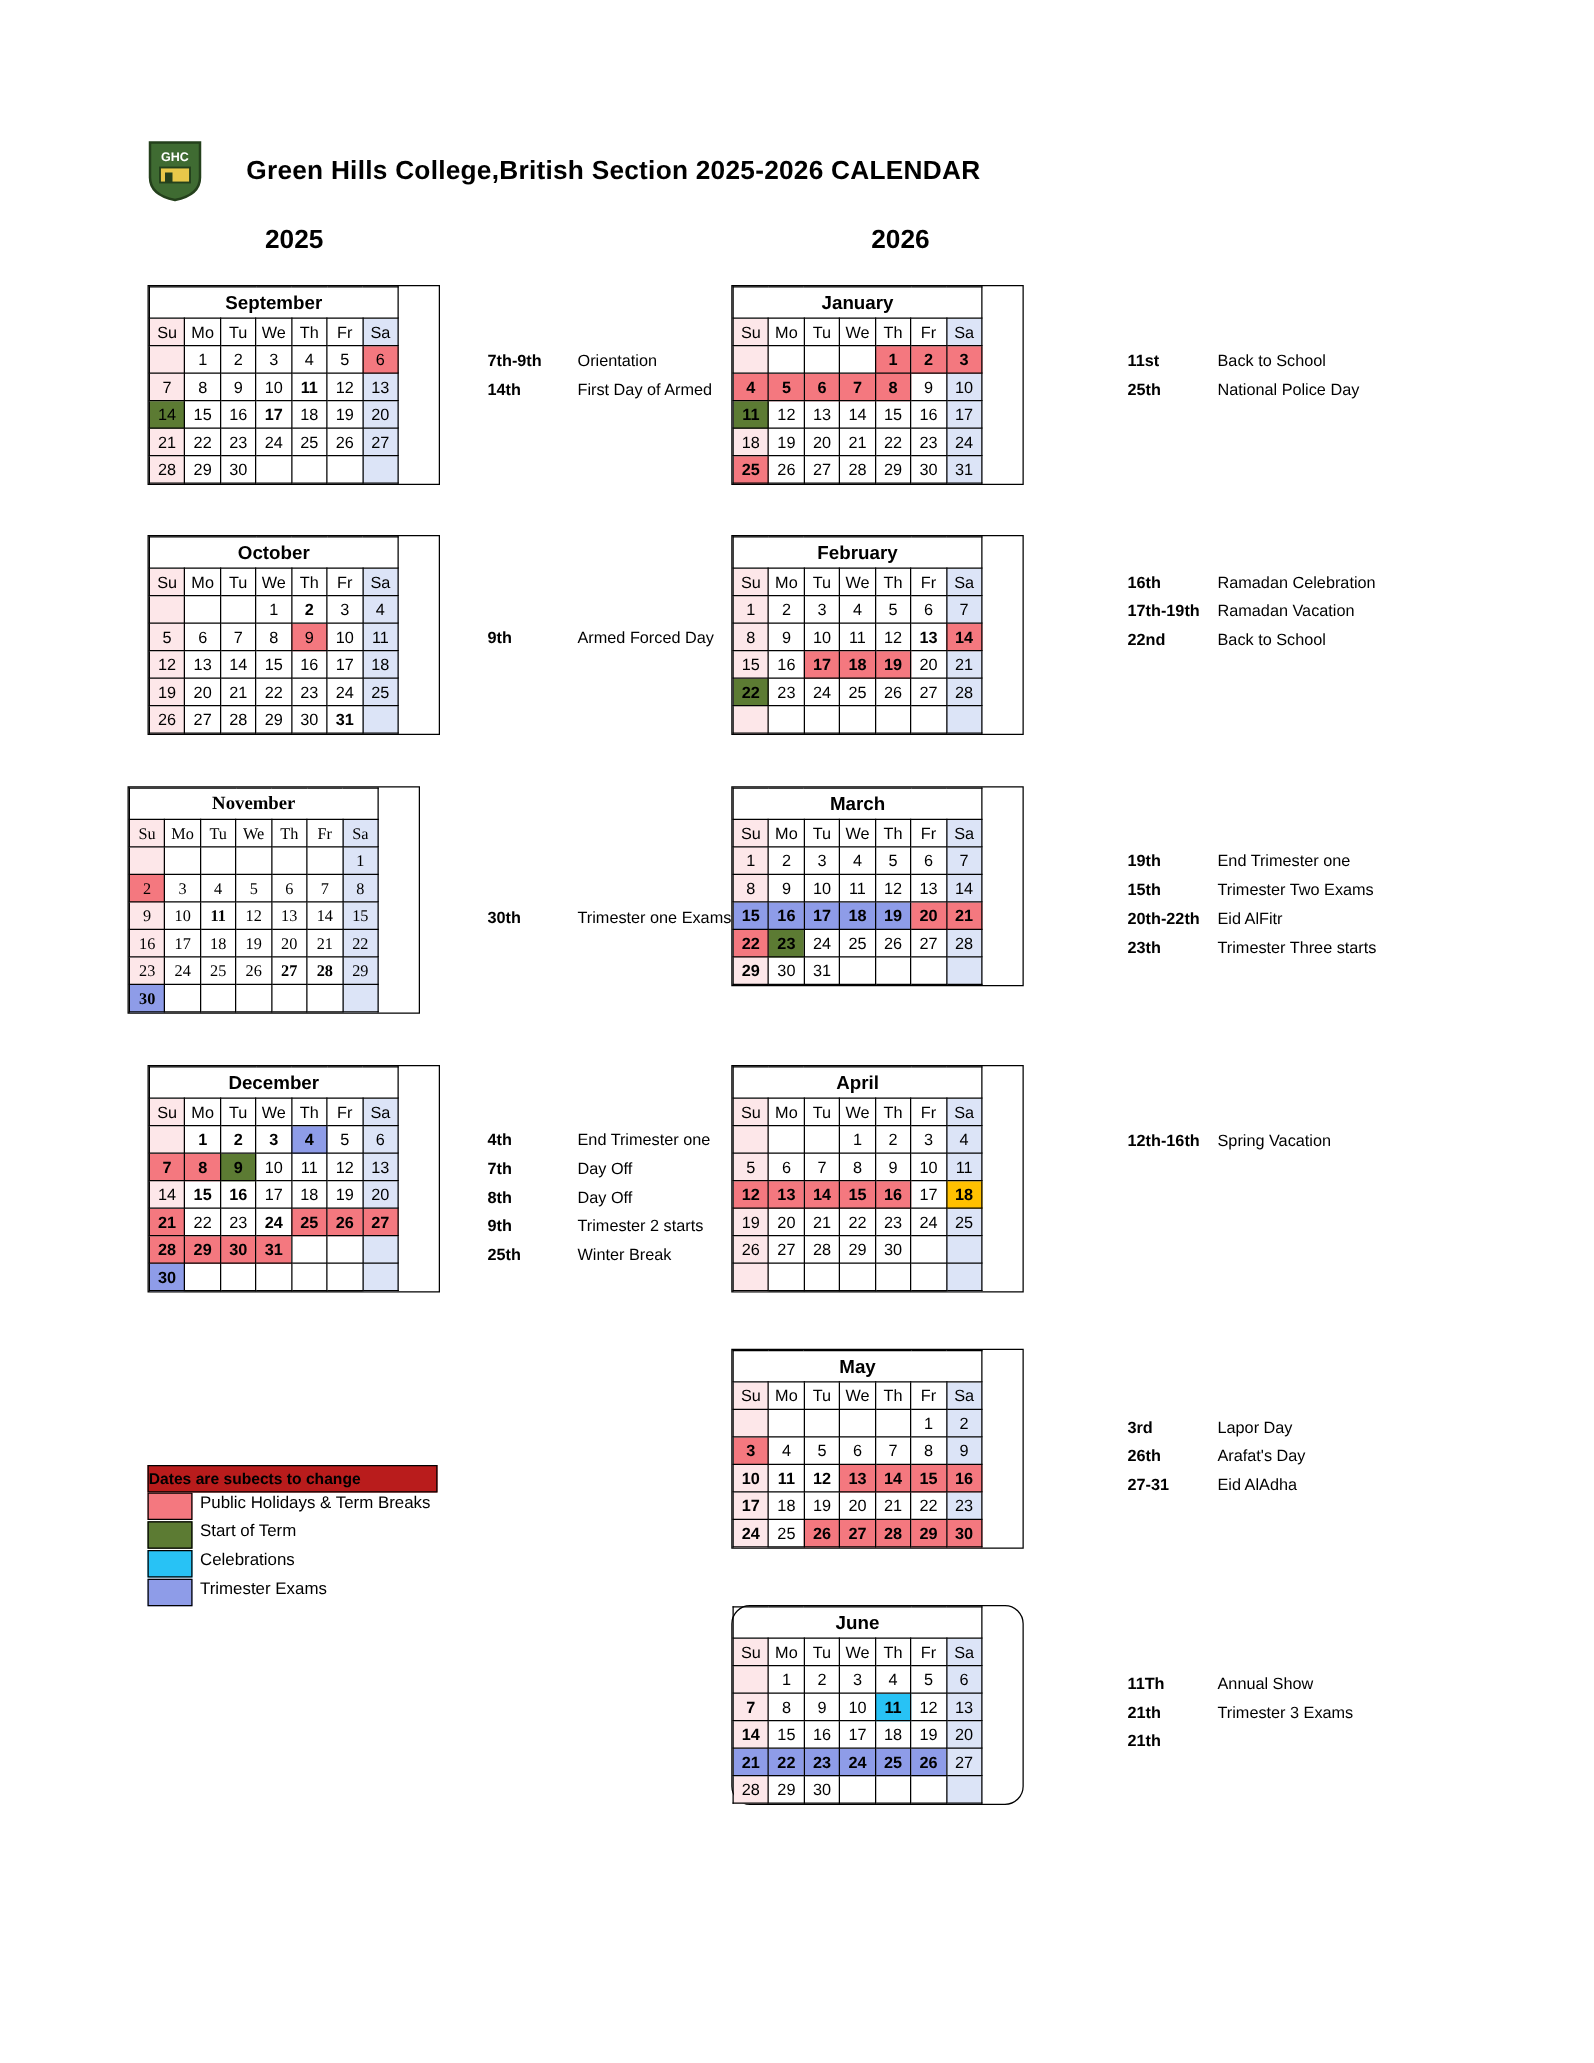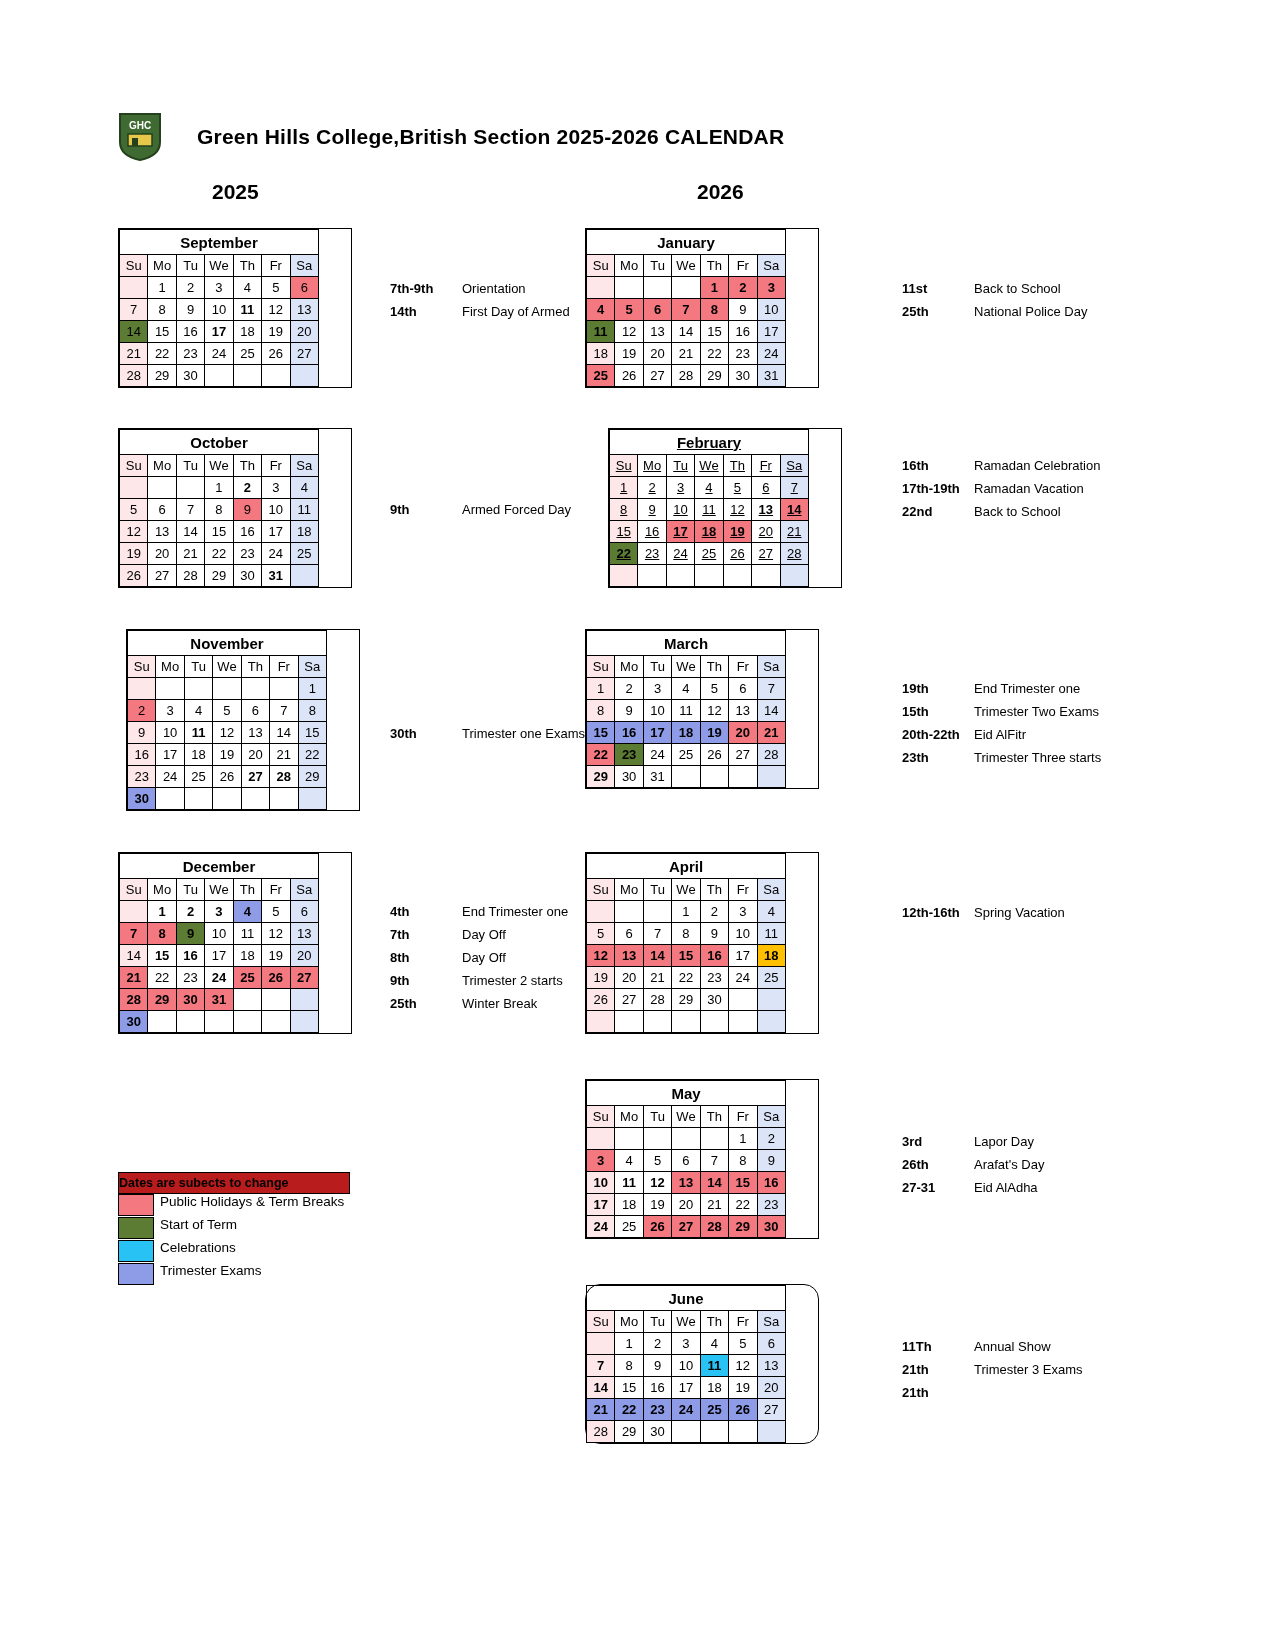--- a/index.html
+++ b/index.html
@@ -193,21 +193,21 @@
             <td class="">27</td>
             <td class="">28</td>
             <td class="">29</td>
             <td class="">30</td>
             <td class="b">31</td>
             <td class="sat-col"></td>
           </tr>
         </tbody>
       </table>
     </div>
-  <div class="month" id="m-november" style="left:126px;top:629px;">
+  <div class="month" id="m-november" style="left:102px;top:629px;font-family:Liberation Serif, serif;">
       <table class="cal">
         <thead>
           <tr>
             <th class="mname" colspan="7">November</th>
           </tr>
           <tr>
             <th class="dow sun-col">Su</th>
             <th class="dow">Mo</th>
             <th class="dow">Tu</th>
             <th class="dow">We</th>
@@ -407,21 +407,21 @@
             <td class="">26</td>
             <td class="">27</td>
             <td class="">28</td>
             <td class="">29</td>
             <td class="">30</td>
             <td class="sat-col">31</td>
           </tr>
         </tbody>
       </table>
     </div>
-  <div class="month" id="m-february" style="left:608px;top:428px;text-decoration:underline;">
+  <div class="month" id="m-february" style="left:585px;top:428px;">
       <table class="cal">
         <thead>
           <tr>
             <th class="mname" colspan="7">February</th>
           </tr>
           <tr>
             <th class="dow sun-col">Su</th>
             <th class="dow">Mo</th>
             <th class="dow">Tu</th>
             <th class="dow">We</th>

